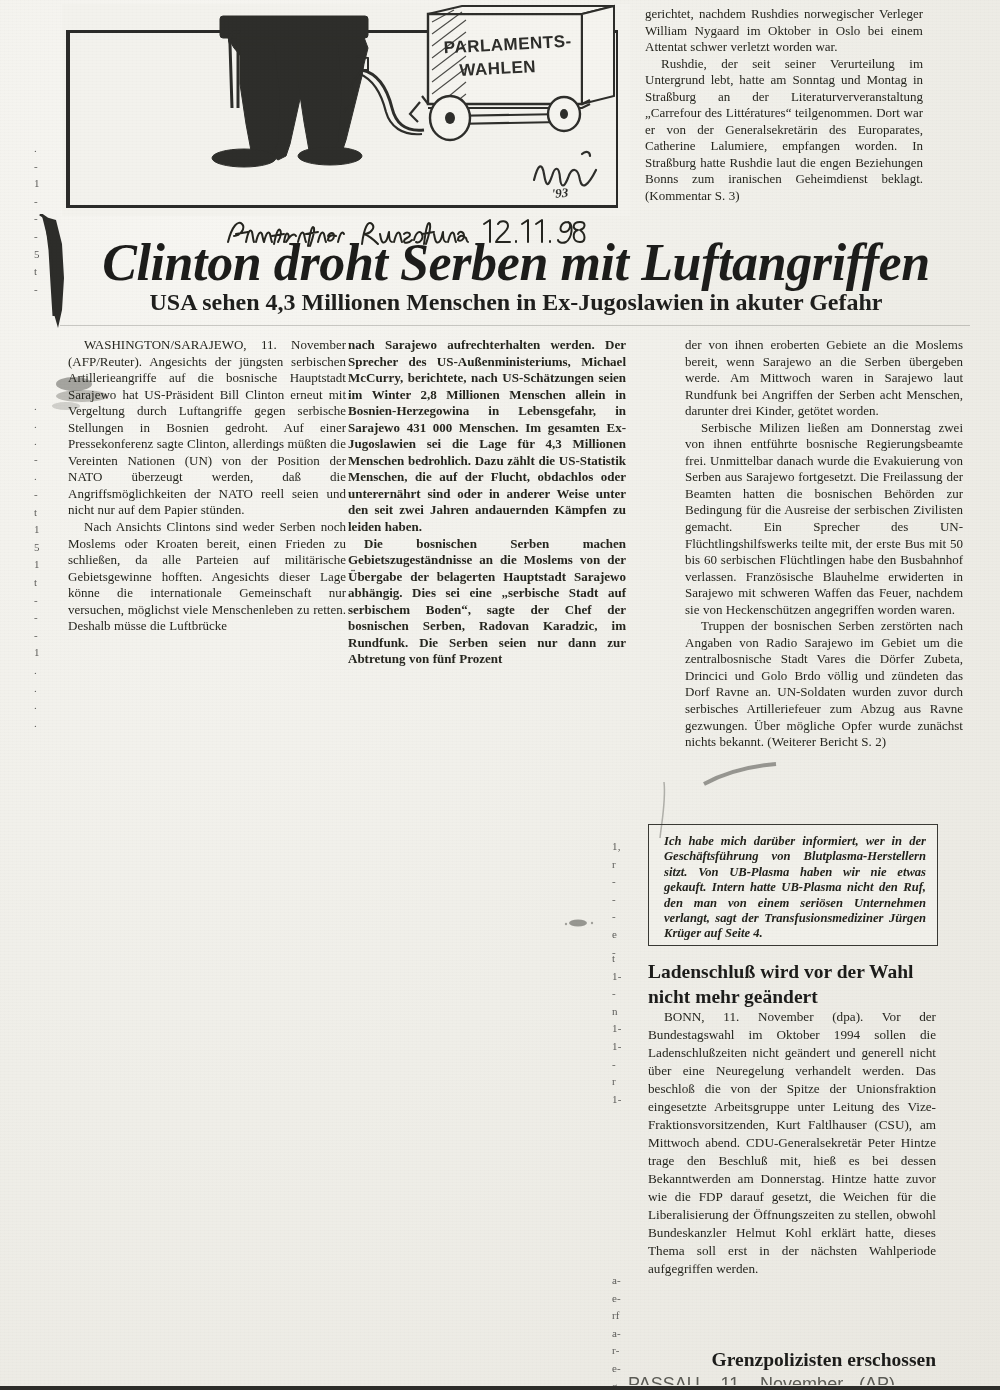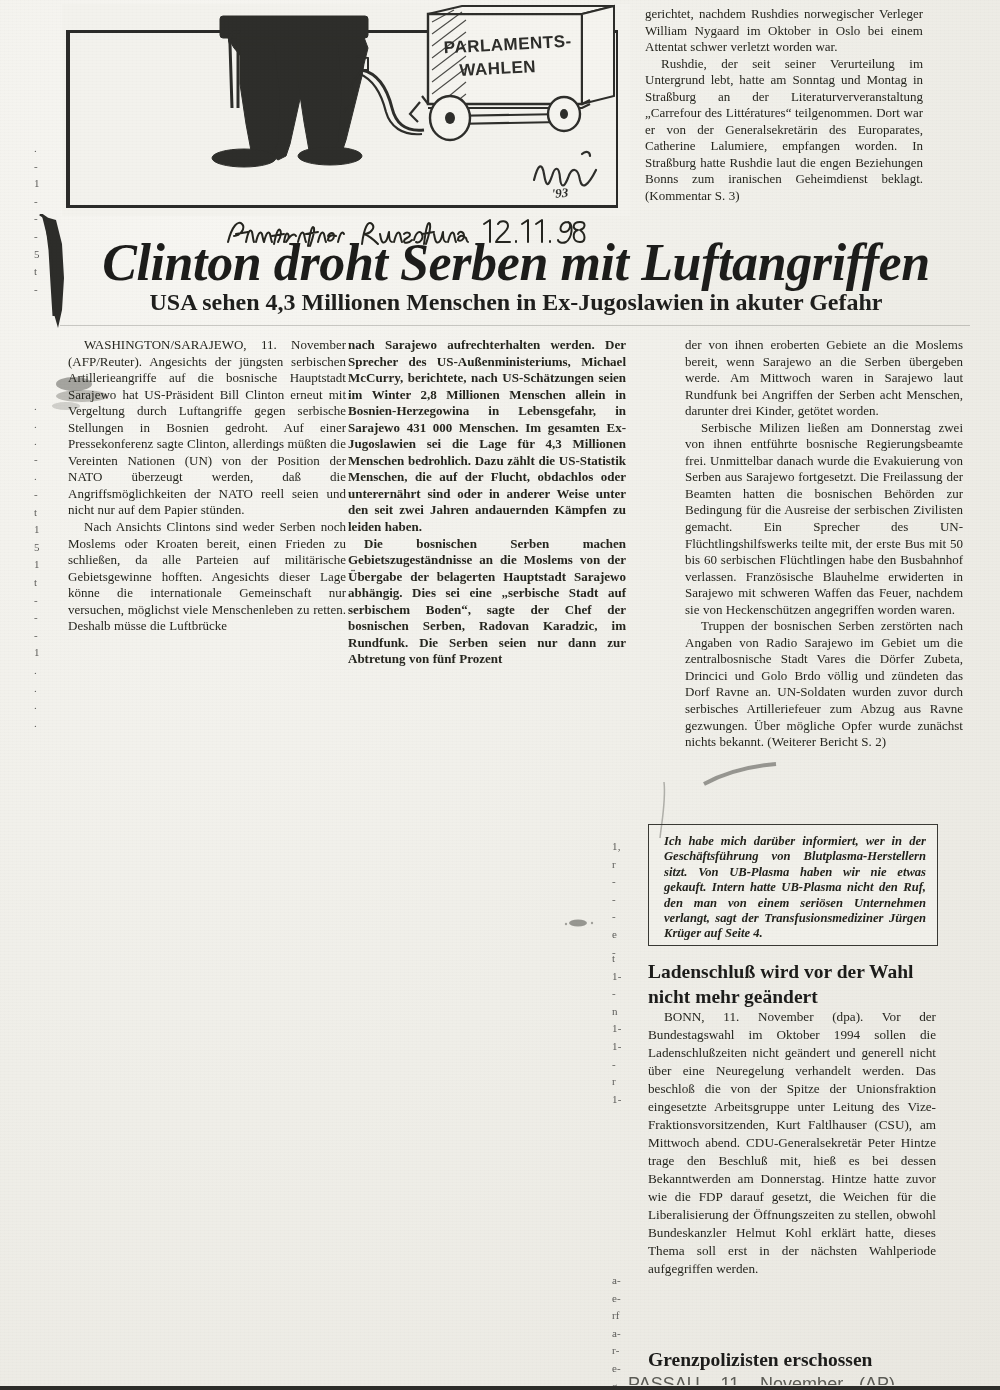--- a/index.html
+++ b/index.html
@@ -170,21 +170,21 @@
     line-height: 18px;
     color: #26261f;
     text-align: justify;
   }
   #ladenschluss-body p { margin: 0; text-indent: 16px; }
 
   #grenz-head {
     position: absolute;
     left: 648px; top: 1348px;
     width: 288px;
-    text-align: left;
+    text-align: right;
     font-family: "Liberation Serif", serif;
     font-weight: bold;
     font-size: 19.5px;
     line-height: 24px;
     color: #1d1d1b;
   }
   #grenz-body {
     position: absolute;
     left: 612px; top: 1376px;
     width: 288px;

